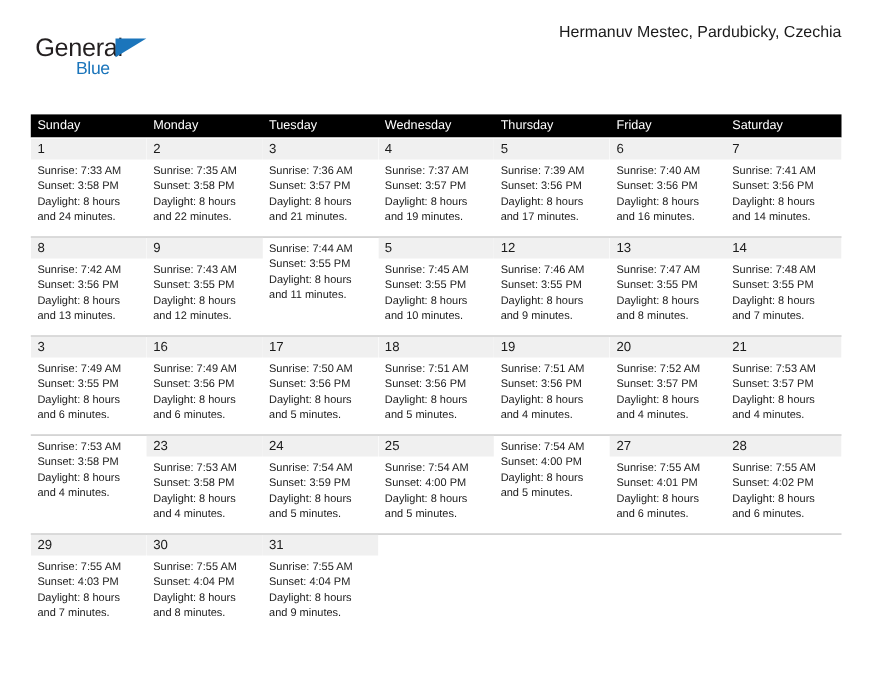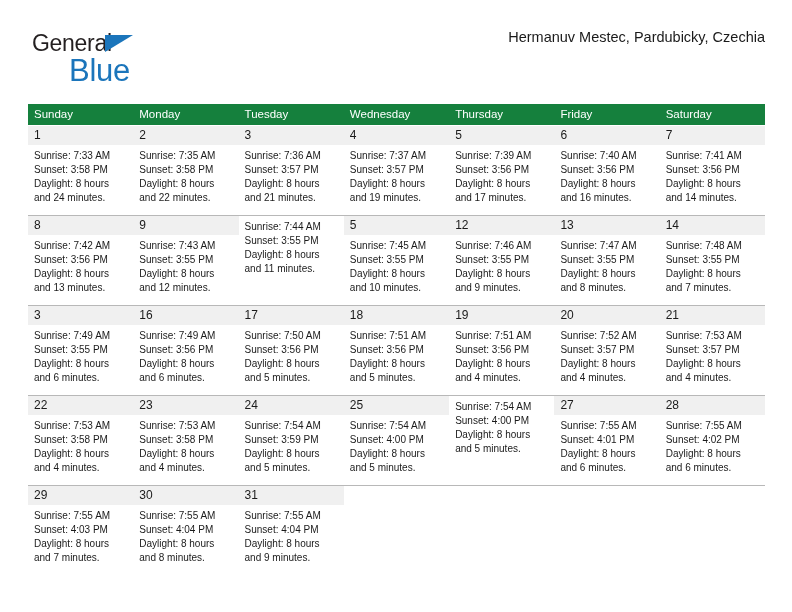--- a/index.html
+++ b/index.html
@@ -57,55 +57,54 @@
     top: 3px;
     width: 0;
     height: 0;
     border-left: 28px solid #1b75bb;
     border-bottom: 17px solid transparent;
   }
   .logo-blue {
     position: absolute;
     left: 37px;
     top: 23px;
-    font-size: 31px;
+    font-size: 16px;
     letter-spacing: -0.3px;
     color: #1b75bb;
   }
 
   .title-block {
     position: absolute;
     right: 0;
     top: 0;
     text-align: right;
   }
   .cal-title {
     font-size: 29px;
     font-weight: normal;
     color: #1a1a1a;
     line-height: 1.15;
     white-space: nowrap;
   }
   .cal-subtitle {
-    margin-top: 7px;
     font-size: 14.5px;
     color: #1a1a1a;
     white-space: nowrap;
   }
 
   
   .calendar {
     position: absolute;
     left: 28px;
     top: 104px;
     width: 737px;
   }
   .weekdays {
     display: flex;
-    background: #15803d;
+    background: #000000;
     height: 21px;
   }
   .weekday {
     flex: 1 1 0;
     color: #ffffff;
     font-size: 11.5px;
     line-height: 21px;
     padding-left: 6px;
     box-sizing: border-box;
     overflow: hidden;
@@ -374,21 +373,20 @@
           <div>Sunrise: 7:53 AM</div>
           <div>Sunset: 3:57 PM</div>
           <div>Daylight: 8 hours</div>
           <div>and 4 minutes.</div>
         </div>
       </div>
     </div>
 
     <div class="week sep">
       <div class="day">
-        <div class="day-num-band">22</div>
         <div class="day-info">
           <div>Sunrise: 7:53 AM</div>
           <div>Sunset: 3:58 PM</div>
           <div>Daylight: 8 hours</div>
           <div>and 4 minutes.</div>
         </div>
       </div>
       <div class="day">
         <div class="day-num-band">23</div>
         <div class="day-info">

